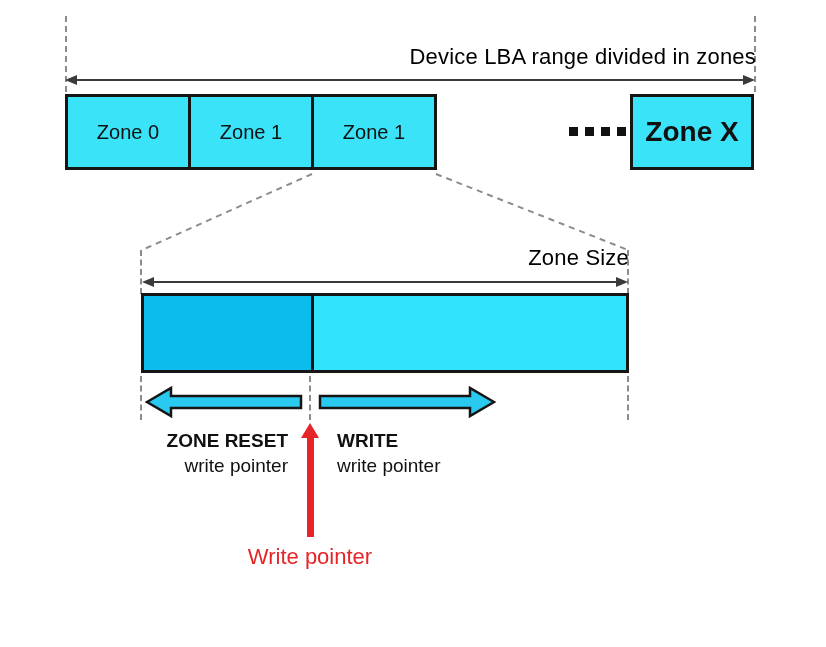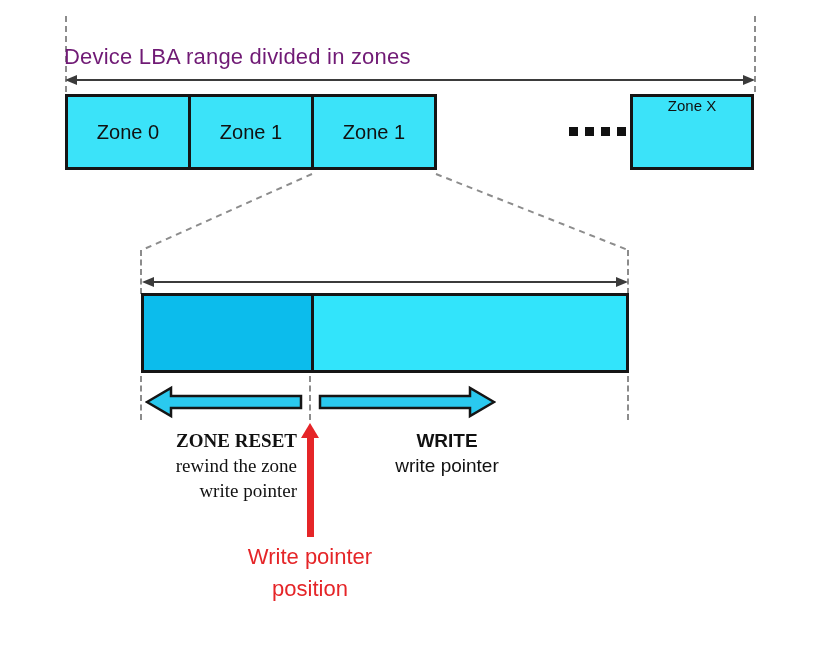--- a/index.html
+++ b/index.html
@@ -9,35 +9,35 @@
     background:var(--bg,#fff);
     font-family:"Liberation Sans",sans-serif;
     color:var(--text,#111);
     overflow:hidden;
   }
   .abs{position:absolute;}
   
   .vdash{border-left:2px dashed var(--dashed,#8c8c8c);width:0;}
   
   .measure-label{
-    text-align:left;font-size:22px;letter-spacing:.2px;color:#701a75;
+    text-align:right;font-size:22px;letter-spacing:.2px;color:#000000;
   }
   
   .zone-group{display:flex;border:3px solid var(--outline,#111);}
   .zone-cell{
     width:120px;height:70px;background:var(--zone-fill,#3be3f9);
     display:flex;align-items:center;justify-content:center;
     font-size:20px;font-weight:normal;
   }
   .zone-cell + .zone-cell{border-left:3px solid var(--outline,#111);}
   .zone-x{
     width:118px;height:70px;border:3px solid var(--outline,#111);
     background:var(--zone-fill,#3be3f9);
-    display:flex;align-items:flex-start;justify-content:center;
-    font-size:15px;font-weight:normal;
+    display:flex;align-items:center;justify-content:center;
+    font-size:28px;font-weight:bold;
   }
   .dots{display:flex;gap:7px;}
   .dots span{width:9px;height:9px;background:#111;display:block;}
   
   .zone-bar{
     display:flex;width:482px;height:74px;border:3px solid var(--outline,#111);
   }
   .zone-bar .written{
     width:167px;background:var(--written-fill,#0cbcec);
     border-right:3px solid var(--outline,#111);
@@ -99,20 +99,21 @@
   </div>
 
   <svg class="abs" style="left:0;top:172px;" width="826" height="80">
     <line x1="312" y1="2" x2="142" y2="78" style="stroke:var(--dashed);stroke-width:2;stroke-dasharray:6 5"></line>
     <line x1="436" y1="2" x2="628" y2="78" style="stroke:var(--dashed);stroke-width:2;stroke-dasharray:6 5"></line>
   </svg>
 
   <div class="abs vdash" style="left:140px;top:250px;height:44px;"></div>
   <div class="abs vdash" style="left:627px;top:250px;height:44px;"></div>
 
+  <div class="abs measure-label" style="left:141px;top:245px;width:488px;">Zone Size</div>
 
   <svg class="abs" style="left:141px;top:275px;" width="488" height="14">
     <line x1="10" y1="7" x2="478" y2="7" style="stroke:var(--measure);stroke-width:2.2"></line>
     <polygon points="1,7 13,2 13,12" style="fill:var(--measure)"></polygon>
     <polygon points="487,7 475,2 475,12" style="fill:var(--measure)"></polygon>
   </svg>
 
   <div class="abs zone-bar" style="left:141px;top:293px;">
     <div class="written"></div>
     <div class="unwritten"></div>
@@ -123,32 +124,30 @@
   <div class="abs vdash" style="left:627px;top:376px;height:44px;"></div>
 
   <svg class="abs" style="left:145px;top:384px;" width="158" height="36">
     <polygon points="2,18 26,4 26,12 156,12 156,24 26,24 26,32" style="fill:var(--arrow-fill);stroke:var(--outline);stroke-width:2.5;stroke-linejoin:miter"></polygon>
   </svg>
 
   <svg class="abs" style="left:318px;top:384px;" width="178" height="36">
     <polygon points="176,18 152,4 152,12 2,12 2,24 152,24 152,32" style="fill:var(--arrow-fill);stroke:var(--outline);stroke-width:2.5;stroke-linejoin:miter"></polygon>
   </svg>
 
-  <div class="abs op-text" style="left:97px;top:428px;width:200px;text-align:right;font-family:Liberation Serif, serif;">
+  <div class="abs op-text" style="left:88px;top:428px;width:200px;text-align:right;">
     <div class="op-title">ZONE RESET</div>
-    <div>rewind the zone</div>
     <div>write pointer</div>
   </div>
 
-  <div class="abs op-text" style="left:337px;top:428px;width:220px;text-align:center;">
+  <div class="abs op-text" style="left:337px;top:428px;width:220px;text-align:left;">
     <div class="op-title">WRITE</div>
     <div>write pointer</div>
   </div>
 
   <div class="abs red-head" style="left:301px;top:423px;"></div>
   <div class="abs red-shaft" style="left:307px;top:437px;height:100px;"></div>
 
   <div class="abs red-label" style="left:185px;top:541px;width:250px;">
     <div>Write pointer</div>
-    <div>position</div>
   </div>
 
 </div>
 
 </body></html>

